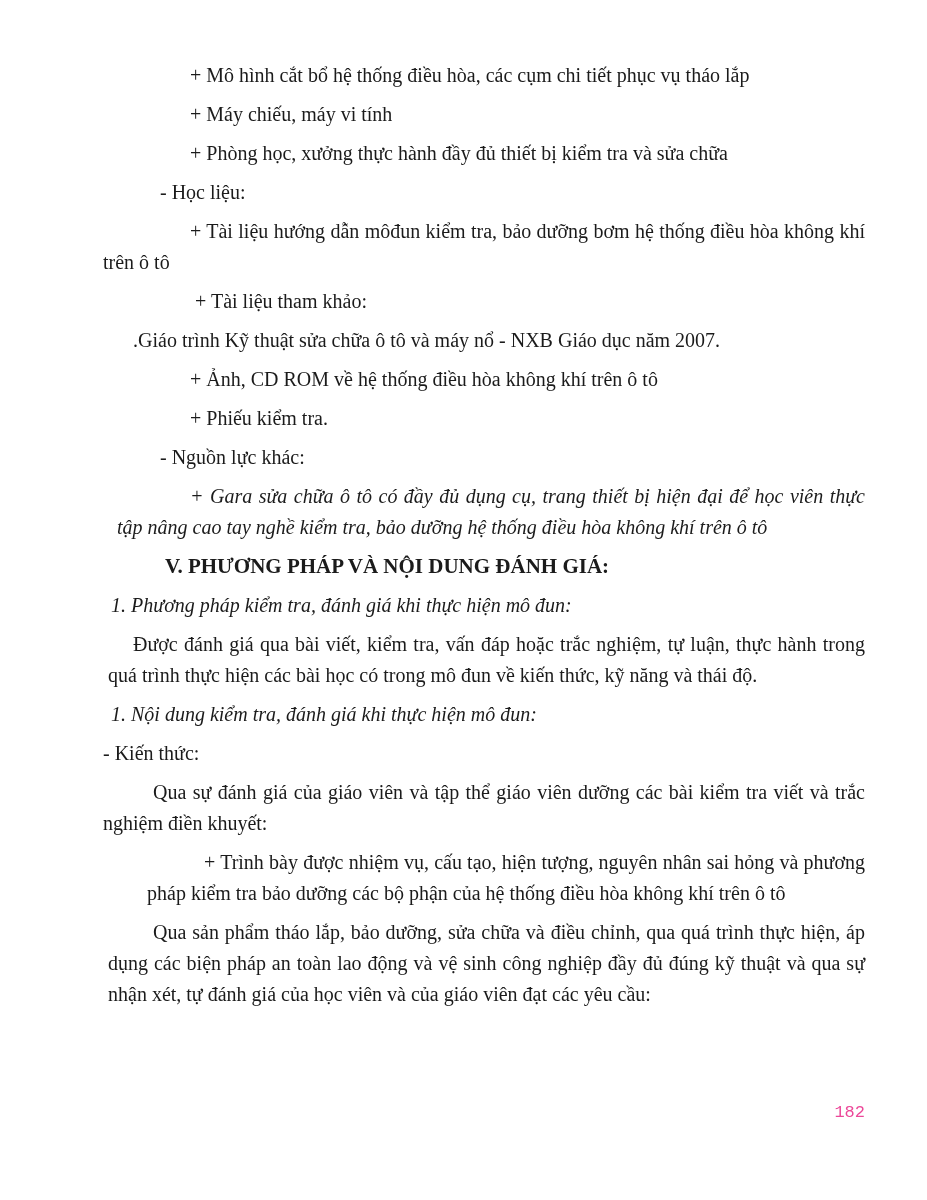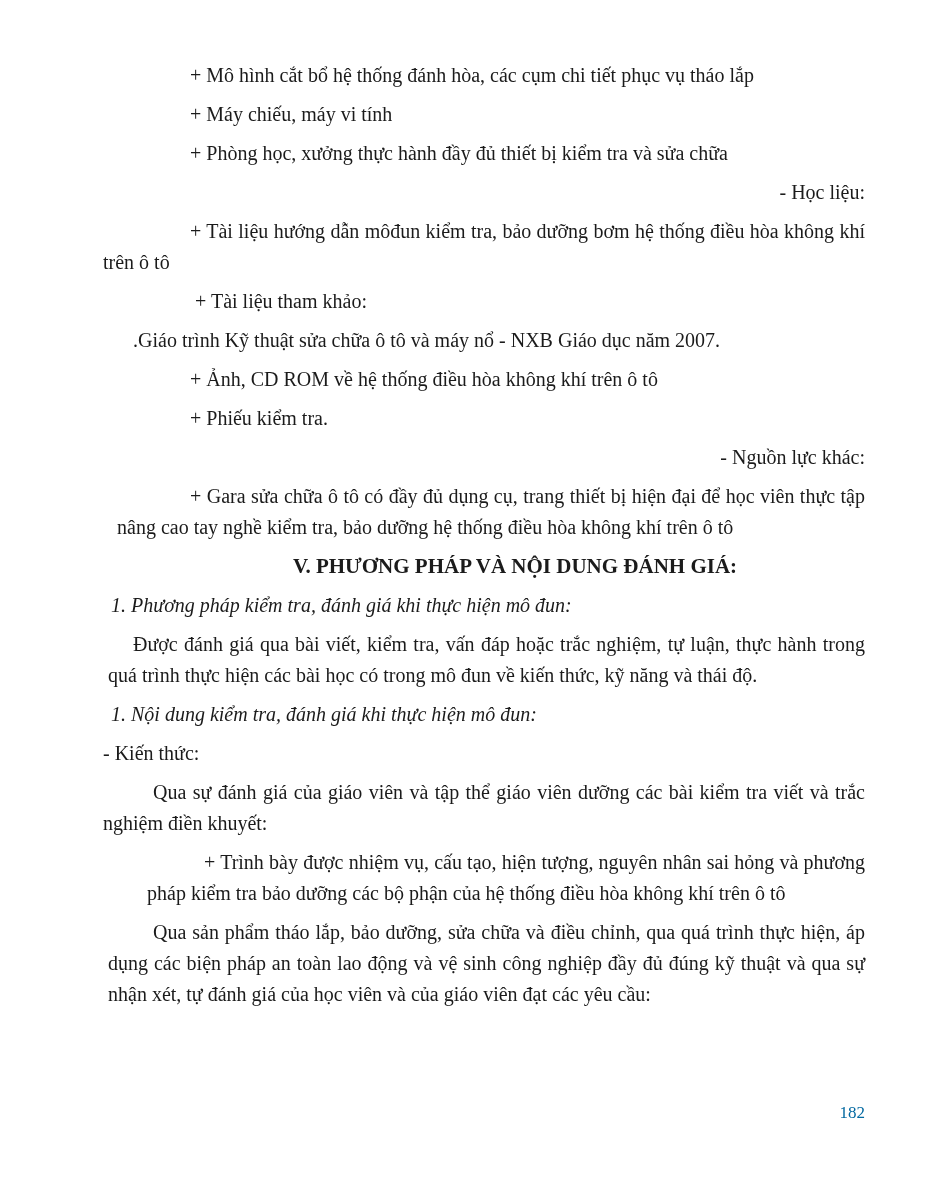--- a/index.html
+++ b/index.html
@@ -17,59 +17,58 @@
     font-size: 20px;
     line-height: 31px;
     box-sizing: border-box;
     padding: 60px 62px 0 103px;
     overflow: hidden;
   }
   .p { margin: 0 0 8px 0; }
   .jp { text-align: justify; }
 
   .ind-plus  { margin-left: 87px; }   
-  .dash-ind  { margin-left: 57px; text-align: right; }   
+  .dash-ind  { margin-left: 57px; }   
 
   .p-module-guide { text-indent: 87px; }                      
   .p-ref-label    { margin-left: 92px; }
   .p-textbook     { margin-left: 30px; }
-  .p-garage       { margin-left: 14px; text-indent: 73px; }
+  .p-garage       { margin-left: 14px; text-indent: 73px; font-style: italic; }
   .p-method       { margin-left: 5px;  text-indent: 25px; }
   .p-knowledge    { text-indent: 50px; }
   .p-requirement  { margin-left: 44px; text-indent: 57px; }
   .p-skills-label { margin-left: 62px; }
   .p-skills       { margin-left: 5px;  text-indent: 45px; }
 
   .heading {
     font-weight: bold;
     margin-left: 62px;
     margin-top: 4px;
     font-size: 21px;
-    text-align: center;
   }
   .subhead-italic {
     font-style: italic;
     margin-left: 8px;
   }
   .page-number {
     position: absolute;
     top: 1103px;
     right: 62px;
-    font-family: Liberation Serif, serif;
+    font-family: Liberation Mono, monospace;
     font-size: 17px;
     line-height: 20px;
-    color: #0369a1;
+    color: #ec4899;
   }
 </style>
 </head>
 <body>
 
 <div class="page">
 
-  <p class="p ind-plus">+ Mô hình cắt bổ hệ thống đánh hòa, các cụm chi tiết phục vụ tháo lắp</p>
+  <p class="p ind-plus">+ Mô hình cắt bổ hệ thống điều hòa, các cụm chi tiết phục vụ tháo lắp</p>
   <p class="p ind-plus">+ Máy chiếu, máy vi tính</p>
   <p class="p ind-plus">+ Phòng học, xưởng thực hành đầy đủ thiết bị kiểm tra và sửa chữa</p>
   <p class="p dash-ind">- Học liệu:</p>
   <p class="p jp p-module-guide">+ Tài liệu hướng dẫn môđun kiểm tra, bảo dưỡng bơm hệ thống điều hòa không khí trên ô tô</p>
   <p class="p p-ref-label">+ Tài liệu tham khảo:</p>
   <p class="p p-textbook">.Giáo trình Kỹ thuật sửa chữa ô tô và máy nổ - NXB Giáo dục năm 2007.</p>
   <p class="p ind-plus">+ Ảnh, CD ROM về hệ thống điều hòa không khí trên ô tô</p>
   <p class="p ind-plus">+ Phiếu kiểm tra.</p>
   <p class="p dash-ind">- Nguồn lực khác:</p>
   <p class="p jp p-garage">+ Gara sửa chữa ô tô có đầy đủ dụng cụ, trang thiết bị hiện đại để học viên thực tập nâng cao tay nghề kiểm tra, bảo dưỡng hệ thống điều hòa không khí trên ô tô</p>

